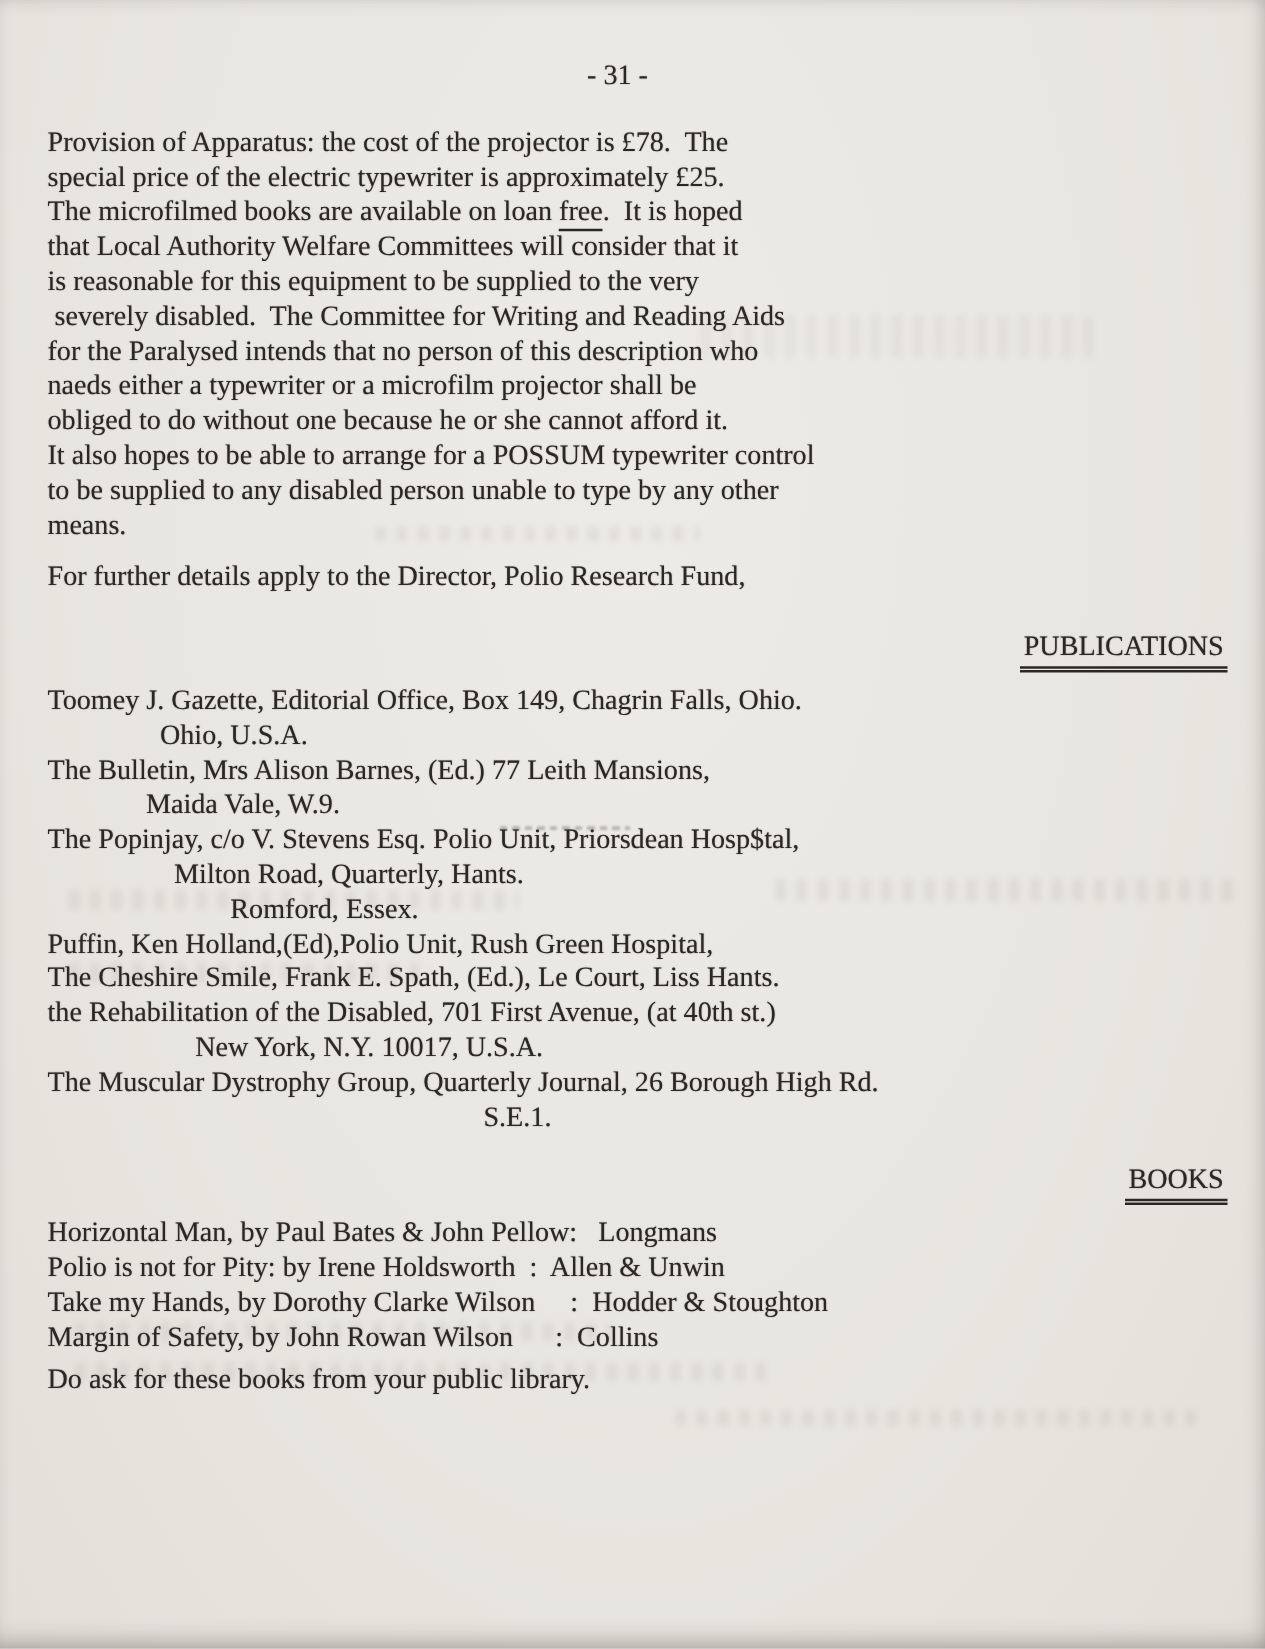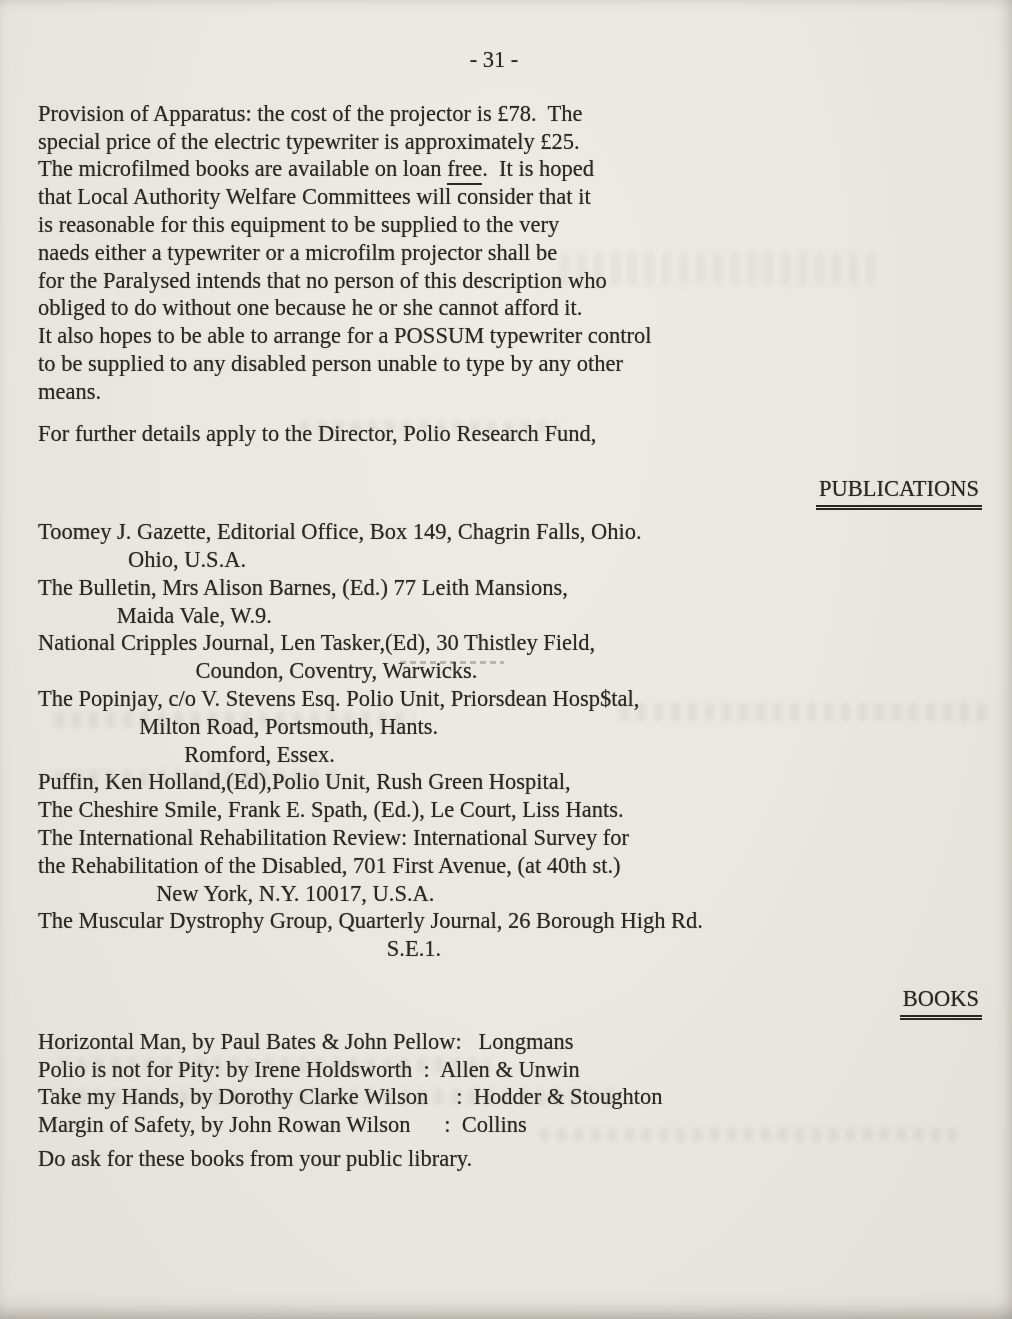--- a/index.html
+++ b/index.html
@@ -72,22 +72,23 @@
 
   <div class="content">
     <div class="line page-number">- 31 -</div>
 
     <div id="para-apparatus">
         <div class="line"><span>Provision of Apparatus: the cost of the projector is £78.  The</span></div>
         <div class="line"><span>special price of the electric typewriter is approximately £25.</span></div>
         <div class="line"><span>The microfilmed books are available on loan </span><span class="u">free</span><span>.  It is hoped</span></div>
         <div class="line"><span>that Local Authority Welfare Committees will consider that it</span></div>
         <div class="line"><span>is reasonable for this equipment to be supplied to the very</span></div>
+        <div class="line"><span> severely disabled.  The Committee for Writing and Reading Aids</span></div>
+        <div class="line"><span>for the Paralysed intends that no person of this description who</span></div>
         <div class="line"><span>naeds either a typewriter or a microfilm projector shall be</span></div>
-        <div class="line"><span>for the Paralysed intends that no person of this description who</span></div>
         <div class="line"><span>obliged to do without one because he or she cannot afford it.</span></div>
         <div class="line"><span>It also hopes to be able to arrange for a POSSUM typewriter control</span></div>
         <div class="line"><span>to be supplied to any disabled person unable to type by any other</span></div>
         <div class="line"><span>means.</span></div>
       </div>
 
     <div id="para-contact" class="para-contact">
         <div class="line"><span>For further details apply to the Director, Polio Research Fund,</span></div>
       </div>
 
@@ -98,36 +99,31 @@
     <div id="publications-list">
         <div>
           <div class="line"><span>Toomey J. Gazette, Editorial Office, Box 149, Chagrin Falls, Ohio.</span></div>
           <div class="line"><span>                Ohio, U.S.A.</span></div>
         </div>
         <div>
           <div class="line"><span>The Bulletin, Mrs Alison Barnes, (Ed.) 77 Leith Mansions,</span></div>
           <div class="line"><span>              Maida Vale, W.9.</span></div>
         </div>
         <div>
-          <div class="line"><span>National Cripples Journal, Len Tasker,(Ed), 30 Thistley Field,</span></div>
-          <div class="line"><span>                            Coundon, Coventry, Warwicks.</span></div>
-        </div>
-        <div>
           <div class="line"><span>The Popinjay, c/o V. Stevens Esq. Polio Unit, Priorsdean Hosp$tal,</span></div>
-          <div class="line"><span>                  Milton Road, Portsmouth, Hants.</span></div>
+          <div class="line"><span>                  Milton Road, Quarterly, Hants.</span></div>
         </div>
         <div>
           <div class="line"><span>                          Romford, Essex.</span></div>
           <div class="line"><span>Puffin, Ken Holland,(Ed),Polio Unit, Rush Green Hospital,</span></div>
         </div>
         <div>
           <div class="line"><span>The Cheshire Smile, Frank E. Spath, (Ed.), Le Court, Liss Hants.</span></div>
         </div>
         <div>
-          <div class="line"><span>The International Rehabilitation Review: International Survey for</span></div>
           <div class="line"><span>the Rehabilitation of the Disabled, 701 First Avenue, (at 40th st.)</span></div>
           <div class="line"><span>                     New York, N.Y. 10017, U.S.A.</span></div>
         </div>
         <div>
           <div class="line"><span>The Muscular Dystrophy Group, Quarterly Journal, 26 Borough High Rd.</span></div>
           <div class="line"><span>                                                              S.E.1.</span></div>
         </div>
       </div>
 
     <div class="heading-row books">

